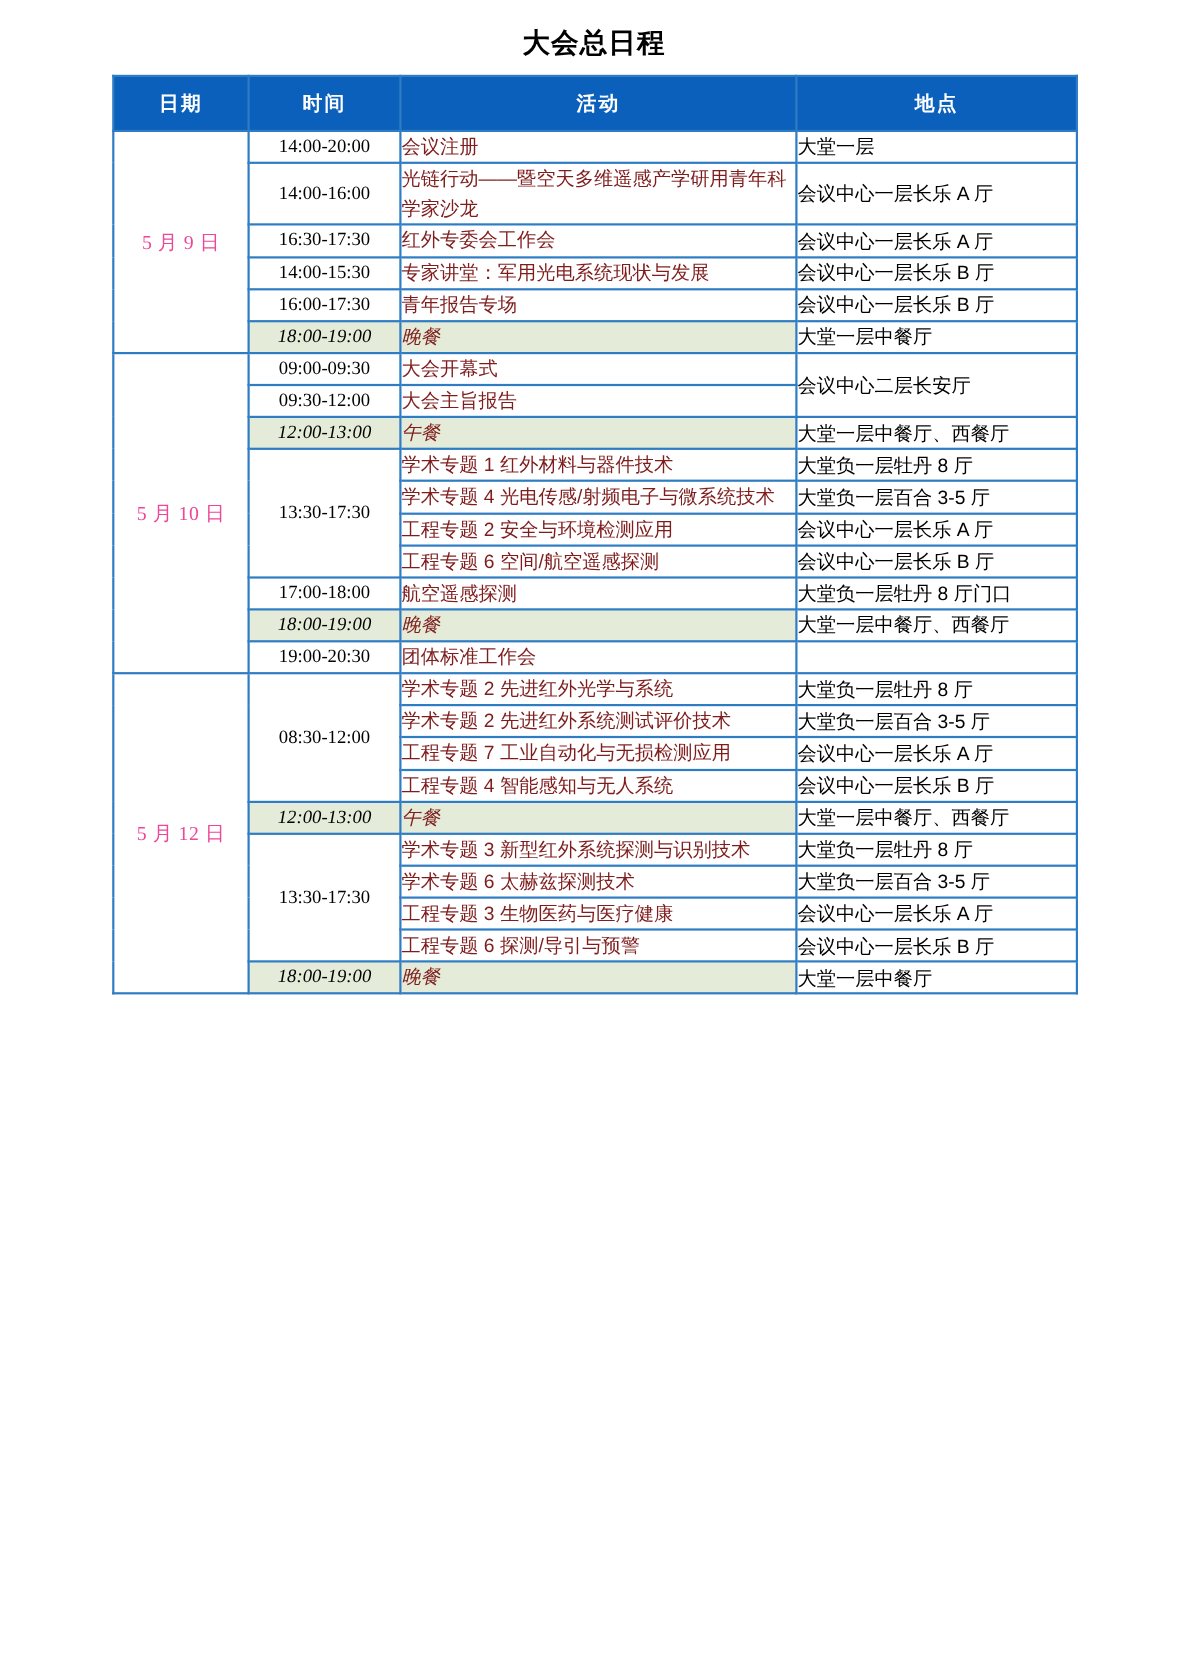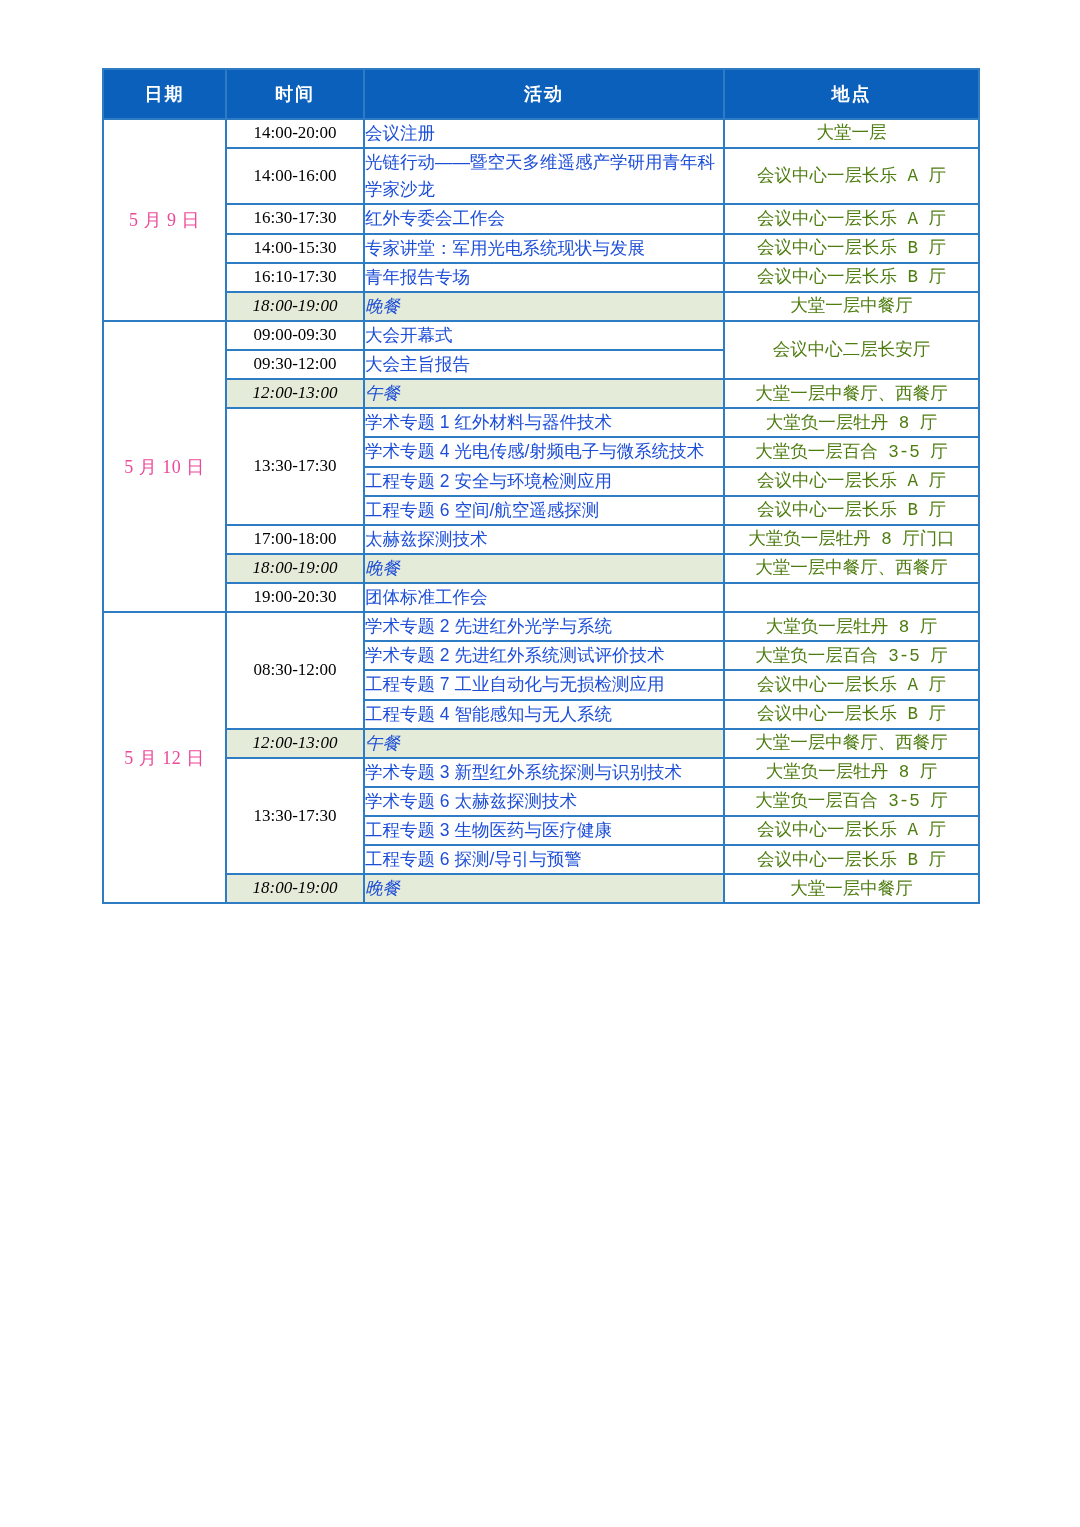--- a/index.html
+++ b/index.html
@@ -85,47 +85,47 @@
     font-size: 17px;
     color: #000;
     padding: 6px 2px;
     line-height: 1.35;
   }
 
   td.act-cell {
     text-align: left;
     font-family: "Liberation Sans", "DejaVu Sans", sans-serif;
     font-size: 17.5px;
-    color: #1d4ed8;
+    color: #7f1d1d;
     padding: 9px 8px 9px 10px;
     line-height: 1.55;
   }
 
   td.loc-cell {
-    text-align: center;
-    font-family: Liberation Mono, monospace;
+    font-family: Liberation Sans, sans-serif;
     font-size: 17.5px;
-    color: #4d7c0f;
+    color: #000000;
     padding: 8px 4px;
     line-height: 1.5;
   }
 
   tr.meal td.time-cell,
   tr.meal td.act-cell {
     background: #E4EBD8;
     font-style: italic;
   }
 
   td.empty-cell { background: #ffffff; }
 </style>
 </head>
 <body>
 
 <div class="page">
 
+  <div class="doc-title">大会总日程</div>
 
   <div class="table-wrap">
     <table class="schedule">
       <colgroup>
         <col class="c-date">
           <col class="c-time">
           <col class="c-act">
           <col class="c-loc">
       </colgroup>
       <thead>
@@ -152,21 +152,21 @@
             <td class="time-cell">16:30-17:30</td>
             <td class="act-cell">红外专委会工作会</td>
             <td class="loc-cell">会议中心一层长乐 A 厅</td>
           </tr>
           <tr>
             <td class="time-cell">14:00-15:30</td>
             <td class="act-cell">专家讲堂：军用光电系统现状与发展</td>
             <td class="loc-cell">会议中心一层长乐 B 厅</td>
           </tr>
           <tr>
-            <td class="time-cell">16:10-17:30</td>
+            <td class="time-cell">16:00-17:30</td>
             <td class="act-cell">青年报告专场</td>
             <td class="loc-cell">会议中心一层长乐 B 厅</td>
           </tr>
           <tr class="meal">
             <td class="time-cell">18:00-19:00</td>
             <td class="act-cell">晚餐</td>
             <td class="loc-cell">大堂一层中餐厅</td>
           </tr>
           <tr>
             <td class="date-cell" rowspan="10">5 月 10 日</td>
@@ -195,21 +195,21 @@
           <tr>
             <td class="act-cell">工程专题 2  安全与环境检测应用</td>
             <td class="loc-cell">会议中心一层长乐 A 厅</td>
           </tr>
           <tr>
             <td class="act-cell">工程专题 6  空间/航空遥感探测</td>
             <td class="loc-cell">会议中心一层长乐 B 厅</td>
           </tr>
           <tr>
             <td class="time-cell">17:00-18:00</td>
-            <td class="act-cell">太赫兹探测技术</td>
+            <td class="act-cell">航空遥感探测</td>
             <td class="loc-cell">大堂负一层牡丹 8 厅门口</td>
           </tr>
           <tr class="meal">
             <td class="time-cell">18:00-19:00</td>
             <td class="act-cell">晚餐</td>
             <td class="loc-cell">大堂一层中餐厅、西餐厅</td>
           </tr>
           <tr>
             <td class="time-cell">19:00-20:30</td>
             <td class="act-cell">团体标准工作会</td>

